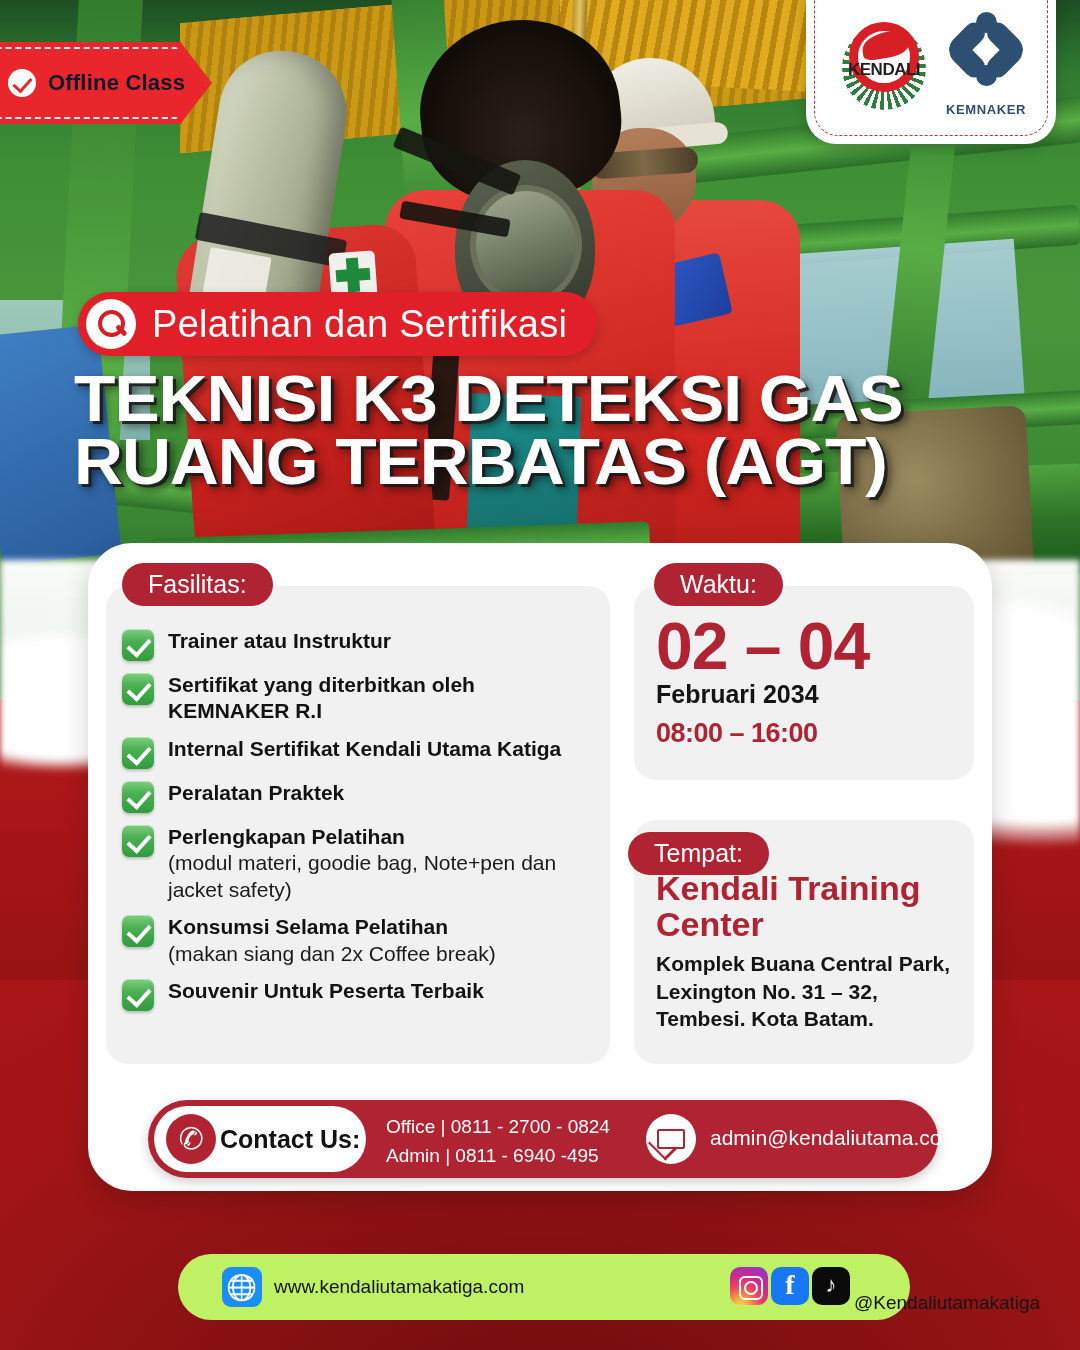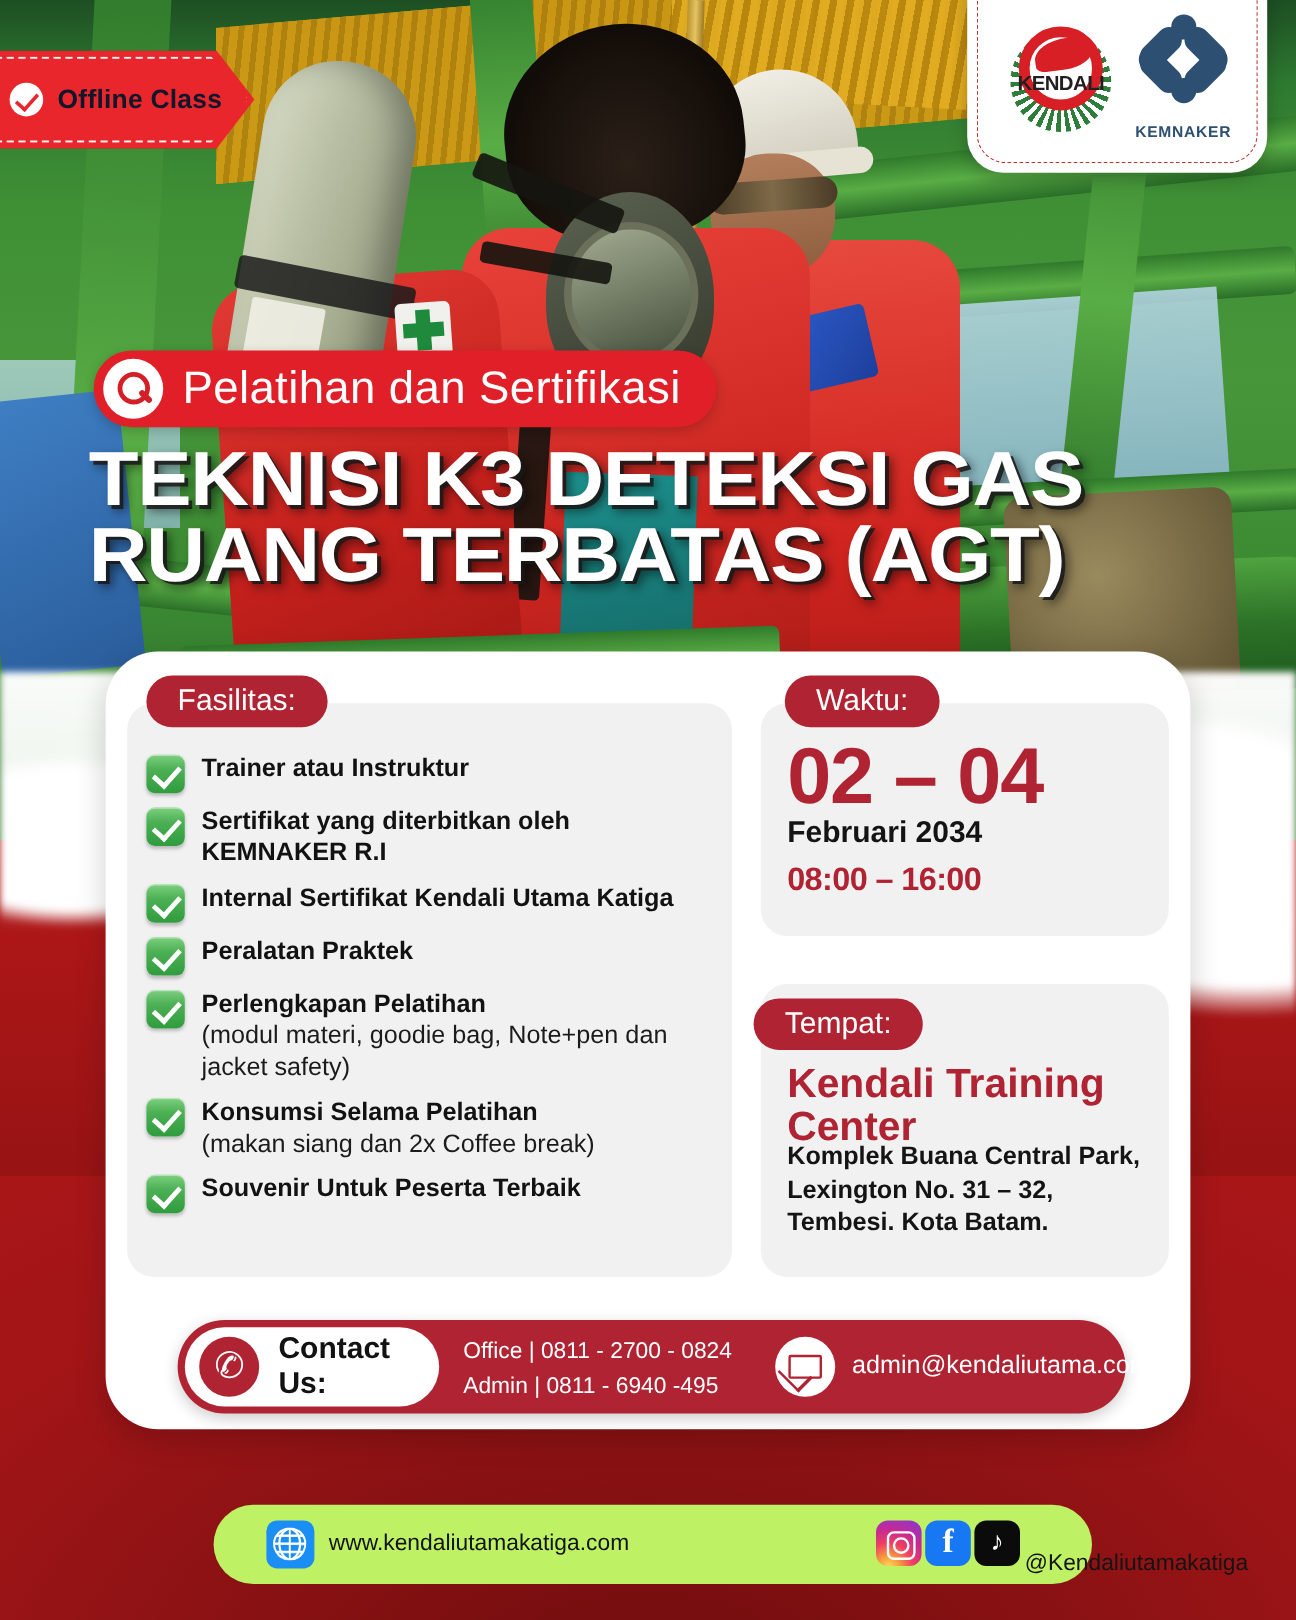--- a/index.html
+++ b/index.html
@@ -410,38 +410,38 @@
     color:#141414; font-size:25px; font-weight:bold;
   }
   .waktu-time {
     position:absolute; left:656px; top:718px; z-index:27;
     color:#b02332; font-size:27px; font-weight:bold; letter-spacing:-.5px;
   }
 
   
   .tempat-name {
     position:absolute; left:656px; top:870px; width:300px; z-index:27;
-    color:#b02332; font-size:34px; font-weight:bold; line-height:1.06;margin-top:15px;
+    color:#b02332; font-size:34px; font-weight:bold; line-height:1.06;
   }
   .tempat-addr {
     position:absolute; left:656px; top:950px; width:312px; z-index:27;
     color:#141414; font-size:21px; font-weight:bold; line-height:1.32;
   }
 
   
   .contact-bar {
     position:absolute; left:148px; top:1100px; width:790px; height:78px;
     background:#b02332; border-radius:40px; z-index:28;
     display:flex; align-items:center;
     box-shadow:0 4px 12px rgba(0,0,0,.2);
   }
   .contact-pill {
     position:absolute; left:6px; top:6px; width:212px; height:66px;
     background:#fff; border-radius:34px;
-    display:flex; align-items:center; gap:16px; padding-left:12px;
+    display:flex; align-items:center; gap:4px; padding-left:12px;
   }
   .phone-circle {
     width:50px; height:50px; border-radius:50%; background:#b02332;
     position:relative; flex:none;
   }
   .phone-circle::after {
     content:'\2706'; position:absolute; left:0; right:0; top:50%;
     transform:translateY(-50%) rotate(8deg);
     text-align:center; color:#fff; font-size:30px; line-height:1;
   }

